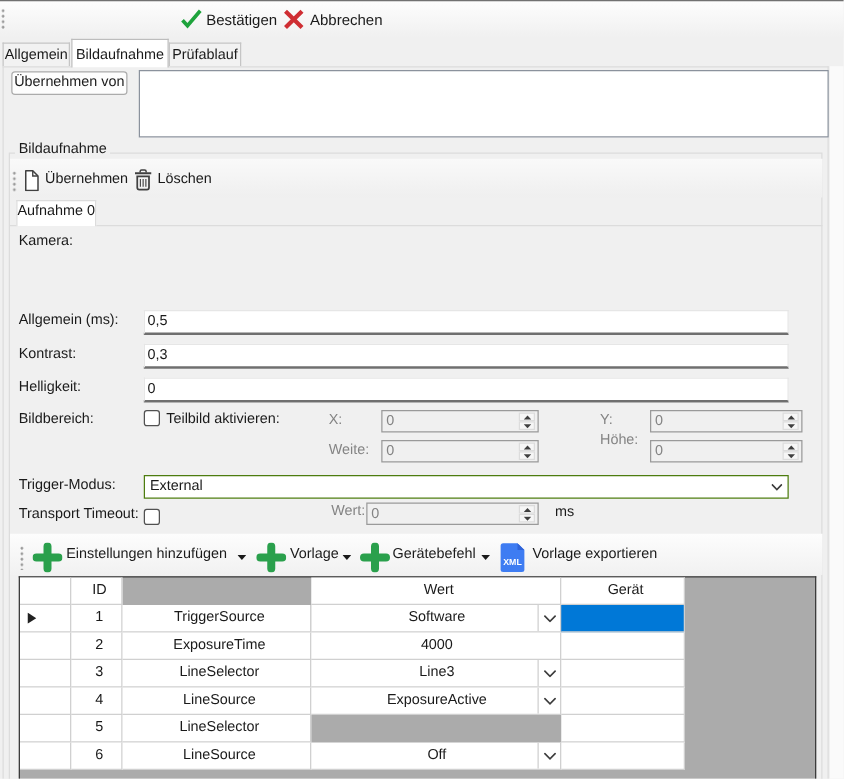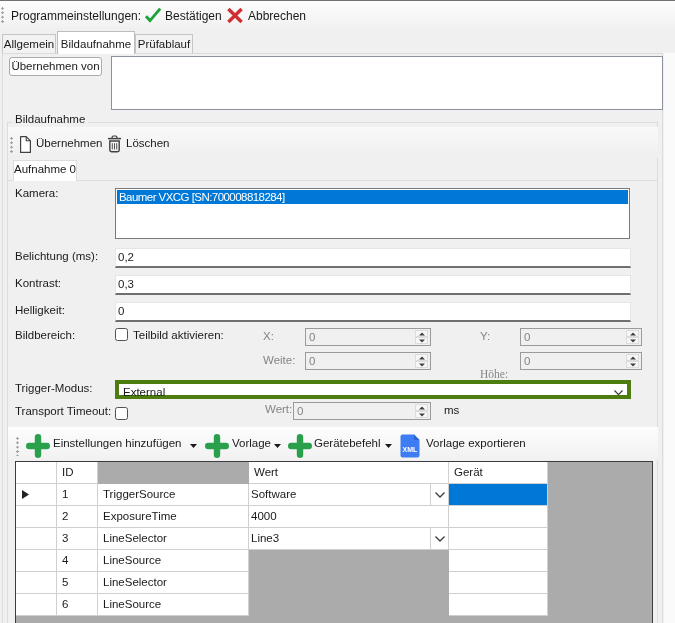--- a/index.html
+++ b/index.html
@@ -20,28 +20,27 @@
 .spin{background:#f0f0f0;border:1px solid #9a9a9a;color:#848484;line-height:14px;}
 .spinbtn{position:absolute;right:1px;top:1px;bottom:1px;width:14px;background:#f0f0f0;}
 .sb{position:absolute;left:0;width:13px;height:7px;background:#f6f6f6;border:1px solid #dcdcdc;}
 .sb svg{position:absolute;left:3px;top:1px;display:block;}
 .cb{background:#fff;border:1px solid #515151;width:13px;height:13px;border-radius:2.5px;}
 .gray{color:#848484;}
 
 .grpbox{left:7px;top:122px;width:651px;height:520px;border:1px solid #dcdcdc;}
 
 .gridwrap{left:15px;top:461px;width:638px;height:162px;background:#ababab;border:1px solid #3c3c3c;border-bottom:none;}
-.gc{position:absolute;background:#fff;border-right:1px solid #d0d0d0;border-bottom:1px solid #d0d0d0;line-height:21px;padding-left:5px;white-space:nowrap;overflow:hidden;}
+.gc{position:absolute;background:#fff;border-right:1px solid #d0d0d0;border-bottom:1px solid #d0d0d0;line-height:21px;padding-left:5px;white-space:nowrap;overflow:hidden;text-align:center;}
 </style></head>
 <body>
 <div class="app">
 
  <div class="abs tb"></div>
  <div class="abs grip" style="left:1px;top:7px;height:17px;"></div>
- <div class="lbl" style="left:11px;top:9px;font-size:12px;">Programmeinstellungen:</div>
  <svg class="abs" style="left:144px;top:7px;" width="18" height="17" viewBox="0 0 18 17">
       <path d="M2 9.2 L6 13.6 L16.2 1.6" stroke="#1ea33c" stroke-width="2.9" fill="none"></path>
     </svg>
  <div class="lbl" style="left:165px;top:9px;font-size:12px;">Bestätigen</div>
  <svg class="abs" style="left:226px;top:7px;" width="18" height="17" viewBox="0 0 18 17">
       <path d="M2.4 2 L15.6 15 M15.6 2 L2.4 15" stroke="#cf2e33" stroke-width="3.4" fill="none"></path>
     </svg>
  <div class="lbl" style="left:248px;top:9px;font-size:12px;">Abbrechen</div>
 
  <div class="tab" style="left:2px;top:34px;width:54px;height:19px;">Allgemein</div>
@@ -67,25 +66,22 @@
       <path d="M5.1 3 V2.2 Q5.1 1 6.3 1 H8.7 Q9.9 1 9.9 2.2 V3" fill="none" stroke="#404040" stroke-width="1.2"></path>
       <path d="M2.8 6 H12.2 V15 Q12.2 16.7 10.5 16.7 H4.5 Q2.8 16.7 2.8 15 Z" fill="none" stroke="#404040" stroke-width="1.4"></path>
       <path d="M5.3 8.2 V14.4 M7.5 8.2 V14.4 M9.7 8.2 V14.4" stroke="#404040" stroke-width="0.9"></path>
     </svg>
  <div class="lbl" style="left:126px;top:137px;">Löschen</div>
 
  <div class="abs" style="left:8px;top:180px;width:650px;height:1px;background:#dcdcdc;"></div>
  <div class="abs" style="left:13px;top:160px;width:64px;height:21px;background:#fff;border:1px solid #dcdcdc;border-bottom:none;line-height:17px;">Aufnahme 0</div>
 
  <div class="lbl" style="left:15px;top:187px;">Kamera:</div>
- <div class="abs" style="left:115px;top:188px;width:515px;height:51px;background:#fff;border:1px solid #7a7a7a;">
-   <div style="margin:1px;height:14px;background:#0078d7;color:#fff;line-height:14px;padding-left:2px;letter-spacing:-0.55px;">Baumer VXCG [SN:700008818284]</div>
- </div>
- <div class="lbl" style="left:15px;top:250px;">Belichtung (ms):</div>
- <div class="abs txt" style="left:115px;top:248px;width:516px;height:20px;">0,2</div>
+ <div class="lbl" style="left:15px;top:250px;">Allgemein (ms):</div>
+ <div class="abs txt" style="left:115px;top:248px;width:516px;height:20px;">0,5</div>
  <div class="lbl" style="left:15px;top:277px;">Kontrast:</div>
  <div class="abs txt" style="left:115px;top:275px;width:516px;height:20px;">0,3</div>
  <div class="lbl" style="left:15px;top:304px;">Helligkeit:</div>
  <div class="abs txt" style="left:115px;top:302px;width:516px;height:20px;">0</div>
  <div class="lbl" style="left:15px;top:329px;">Bildbereich:</div>
  <div class="abs cb" style="left:115px;top:328px;"></div>
  <div class="lbl" style="left:133px;top:329px;">Teilbild aktivieren:</div>
  <div class="lbl gray" style="left:263px;top:330px;">X:</div>
  <div class="abs spin" style="left:305px;top:328px;width:126px;height:18px;padding:1px 3px;">0<span class="spinbtn">
         <span class="sb" style="top:0;">
@@ -118,35 +114,35 @@
           <svg width="6" height="4" viewBox="0 0 6 4">
             <path d="M0 3.6 L3 0.4 L6 3.6 Z" fill="#3f3f3f"></path>
           </svg>
         </span>
         <span class="sb" style="bottom:0;">
           <svg width="6" height="4" viewBox="0 0 6 4">
             <path d="M0 0.4 L3 3.6 L6 0.4 Z" fill="#3f3f3f"></path>
           </svg>
         </span>
       </span></div>
- <div class="lbl gray" style="left:480px;top:368px;font-family:Liberation Serif, serif;">Höhe:</div>
+ <div class="lbl gray" style="left:480px;top:346px;">Höhe:</div>
  <div class="abs spin" style="left:520px;top:352px;width:122px;height:18px;padding:1px 3px;">0<span class="spinbtn">
         <span class="sb" style="top:0;">
           <svg width="6" height="4" viewBox="0 0 6 4">
             <path d="M0 3.6 L3 0.4 L6 3.6 Z" fill="#3f3f3f"></path>
           </svg>
         </span>
         <span class="sb" style="bottom:0;">
           <svg width="6" height="4" viewBox="0 0 6 4">
             <path d="M0 0.4 L3 3.6 L6 0.4 Z" fill="#3f3f3f"></path>
           </svg>
         </span>
       </span></div>
  <div class="lbl" style="left:15px;top:382px;">Trigger-Modus:</div>
- <div class="abs" style="left:115px;top:380px;width:516px;height:19px;background:#fff;border:4px solid #4d7c0f;padding:1px 4px;line-height:15px;">External
+ <div class="abs" style="left:115px;top:380px;width:516px;height:19px;background:#fff;border:1px solid #4d7c0f;padding:1px 4px;line-height:15px;">External
    <svg class="abs" style="right:4px;top:6px;" width="9" height="6" viewBox="0 0 9 6">
         <path d="M0.5 0.5 L4.5 4.7 L8.5 0.5" stroke="#3c3c3c" stroke-width="1.25" fill="none"></path>
       </svg>
  </div>
  <div class="lbl" style="left:15px;top:405px;">Transport Timeout:</div>
  <div class="abs cb" style="left:115px;top:407px;"></div>
  <div class="lbl gray" style="left:265px;top:403px;">Wert:</div>
  <div class="abs spin" style="left:293px;top:402px;width:138px;height:18px;padding:1px 3px;">0<span class="spinbtn">
         <span class="sb" style="top:0;">
           <svg width="6" height="4" viewBox="0 0 6 4">
@@ -224,27 +220,37 @@
    <div class="gc" style="left:233px;top:66px;width:200px;height:22px;padding-left:2px;">Line3<span style="position:absolute;right:0;top:0;width:18px;height:21px;border-left:1px solid #d0d0d0;">
           <svg style="position:absolute;left:4px;top:8px;" width="10" height="6" viewBox="0 0 10 6">
             <path d="M0.5 0.5 L5 5 L9.5 0.5" stroke="#3c3c3c" stroke-width="1.3" fill="none"></path>
           </svg>
         </span></div>
    <div class="gc" style="left:433px;top:66px;width:99px;height:22px;"></div>
 
    <div class="gc" style="left:0;top:88px;width:41px;height:22px;"></div>
    <div class="gc" style="left:41px;top:88px;width:41px;height:22px;">4</div>
    <div class="gc" style="left:82px;top:88px;width:151px;height:22px;">LineSource</div>
+   <div class="gc" style="left:233px;top:88px;width:200px;height:22px;padding-left:2px;">ExposureActive<span style="position:absolute;right:0;top:0;width:18px;height:21px;border-left:1px solid #d0d0d0;">
+          <svg style="position:absolute;left:4px;top:8px;" width="10" height="6" viewBox="0 0 10 6">
+            <path d="M0.5 0.5 L5 5 L9.5 0.5" stroke="#3c3c3c" stroke-width="1.3" fill="none"></path>
+          </svg>
+        </span></div>
    <div class="gc" style="left:433px;top:88px;width:99px;height:22px;"></div>
 
    <div class="gc" style="left:0;top:110px;width:41px;height:22px;"></div>
    <div class="gc" style="left:41px;top:110px;width:41px;height:22px;">5</div>
    <div class="gc" style="left:82px;top:110px;width:151px;height:22px;">LineSelector</div>
    <div class="gc" style="left:433px;top:110px;width:99px;height:22px;"></div>
 
    <div class="gc" style="left:0;top:132px;width:41px;height:22px;"></div>
    <div class="gc" style="left:41px;top:132px;width:41px;height:22px;">6</div>
    <div class="gc" style="left:82px;top:132px;width:151px;height:22px;">LineSource</div>
+   <div class="gc" style="left:233px;top:132px;width:200px;height:22px;padding-left:2px;">Off<span style="position:absolute;right:0;top:0;width:18px;height:21px;border-left:1px solid #d0d0d0;">
+          <svg style="position:absolute;left:4px;top:8px;" width="10" height="6" viewBox="0 0 10 6">
+            <path d="M0.5 0.5 L5 5 L9.5 0.5" stroke="#3c3c3c" stroke-width="1.3" fill="none"></path>
+          </svg>
+        </span></div>
    <div class="gc" style="left:433px;top:132px;width:99px;height:22px;"></div>
  </div>
 
  <div class="abs" style="left:664px;top:53px;width:11px;height:570px;background:#fafafa;"></div>
 </div>
 
 </body></html>

